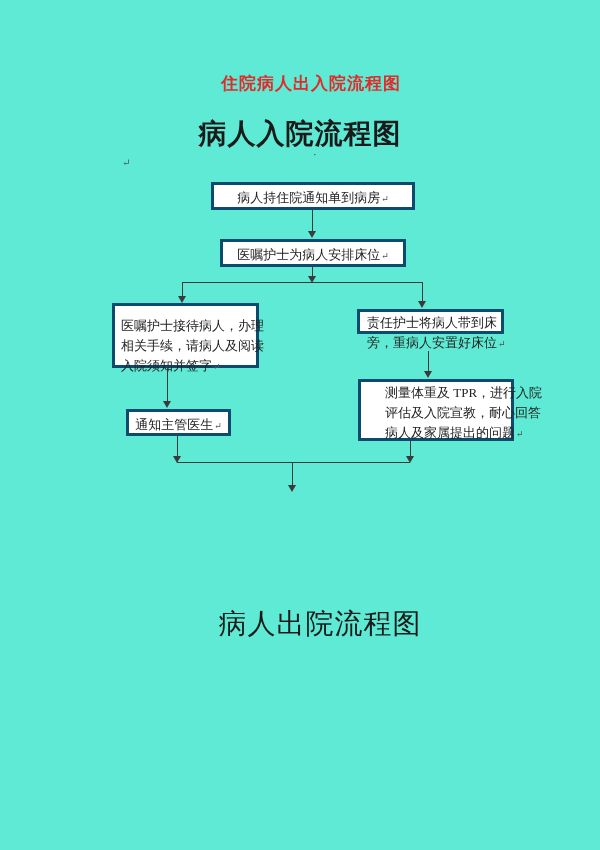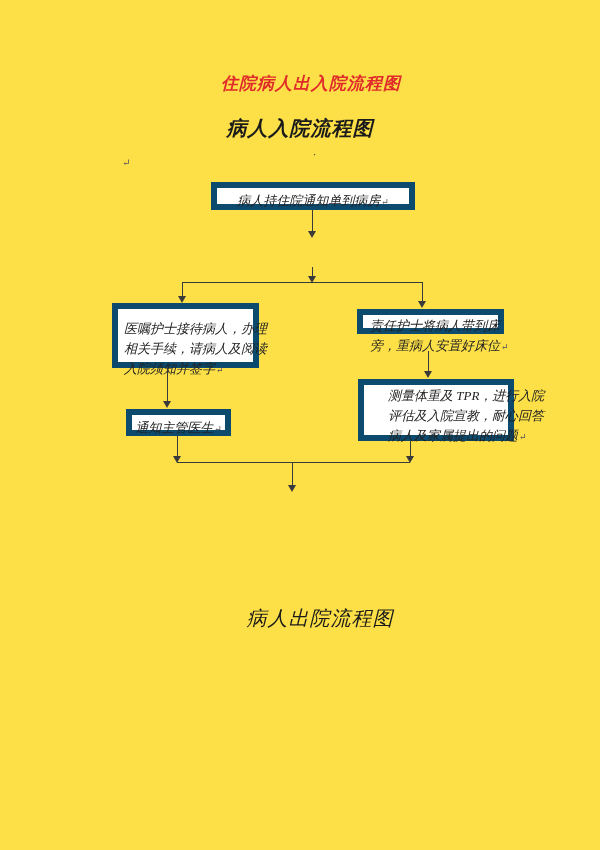--- a/index.html
+++ b/index.html
@@ -1,46 +1,45 @@
 <!DOCTYPE html>
 <html><head>
 <meta charset="utf-8">
 <style>
   html,body{margin:0;padding:0;background:#ffffff;}
   .page{
     position:relative;
     width:600px;height:850px;
-    background:#fde047;
+    background:#5eead4;
     font-family:"Liberation Serif","DejaVu Serif",serif;
     color:#222;
     overflow:hidden;
-    font-style:italic;
   }
   .doc-title{
     position:absolute;top:72px;left:0;width:600px;
     text-align:center;padding-left:22px;box-sizing:border-box;
     font-family:"Liberation Sans","DejaVu Sans",sans-serif;
     font-weight:700;font-size:17px;letter-spacing:1px;
     color:#e02b2b;
   }
   .section-title{
     position:absolute;left:0;width:600px;text-align:center;
-    font-size:20px;letter-spacing:1px;color:#1a1a1a;
+    font-size:28px;letter-spacing:1px;color:#1a1a1a;
   }
   .section-title.bold{font-weight:700;}
   .section-title.normal{font-weight:400;}
   .stray-dot{
     position:absolute;left:313px;top:148px;font-size:11px;color:#333;
   }
   .pmark-floating{
     position:absolute;left:122px;top:157px;font-size:10px;color:#555;
   }
   .fbox{
     position:absolute;box-sizing:border-box;
-    border:6px solid #0c4a6e;background:#fff;
+    border:3px solid #0c4a6e;background:#fff;
     font-size:13px;color:#222;
   }
   .fbox.center{text-align:center;}
   .bl{display:block;white-space:nowrap;line-height:20px;}
   .pmark{font-size:9px;color:#555;margin-left:1px;}
   .vline{position:absolute;width:1px;background:#3a3a3a;}
   .hline{position:absolute;height:1px;background:#3a3a3a;}
   .arrow-down{
     position:absolute;width:0;height:0;
     border-left:4px solid transparent;
@@ -65,20 +64,23 @@
   <span class="stray-dot">·</span>
   <span class="pmark-floating">↵</span>
 
   <div class="fbox center" style="left:211px;top:182px;width:204px;height:28px;line-height:26px;">
     <span>病人持住院通知单到病房</span><span class="pmark">↵</span>
   </div>
 
   <div class="vline" style="left:312px;top:210px;height:22px;"></div>
   <div class="arrow-down" style="left:308px;top:231px;"></div>
 
+  <div class="fbox center" style="left:220px;top:239px;width:186px;height:28px;line-height:26px;">
+    <span>医嘱护士为病人安排床位</span><span class="pmark">↵</span>
+  </div>
 
   <div class="vline" style="left:312px;top:267px;height:10px;"></div>
   <div class="arrow-down" style="left:308px;top:276px;"></div>
   <div class="hline" style="left:182px;top:282px;width:241px;"></div>
   <div class="vline" style="left:182px;top:283px;height:14px;"></div>
   <div class="arrow-down" style="left:178px;top:296px;"></div>
   <div class="vline" style="left:422px;top:283px;height:19px;"></div>
   <div class="arrow-down" style="left:418px;top:301px;"></div>
 
   <div class="fbox" style="left:112px;top:303px;width:147px;height:65px;padding:10px 6px;">

